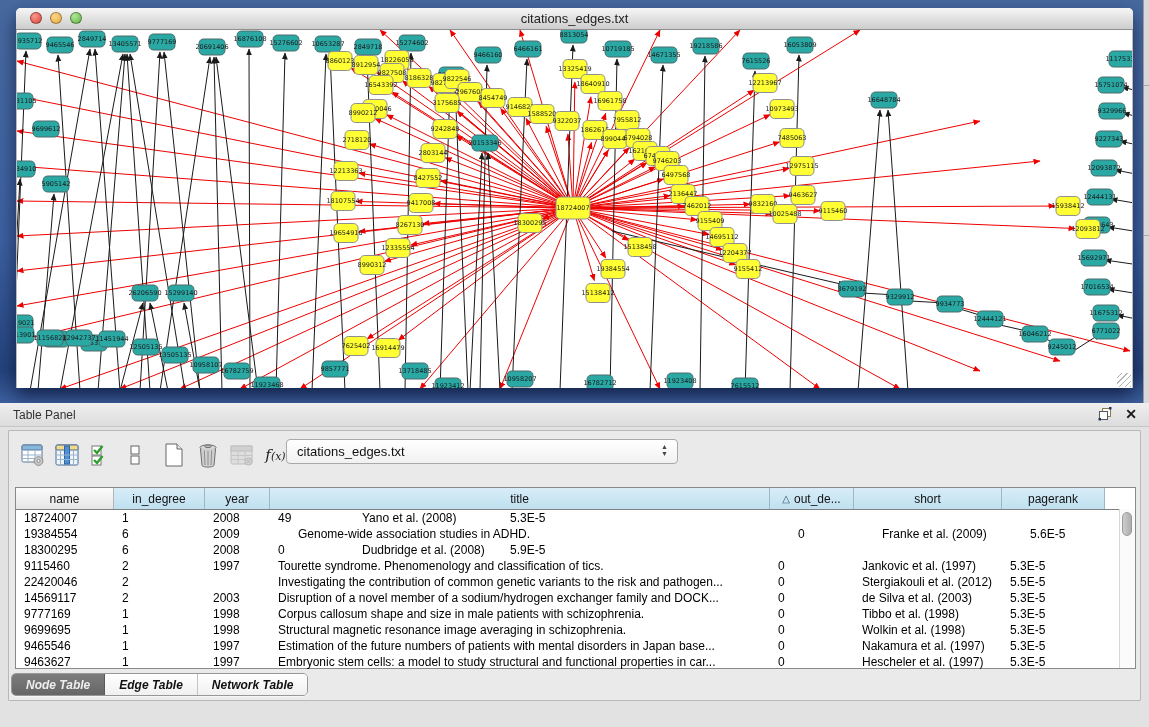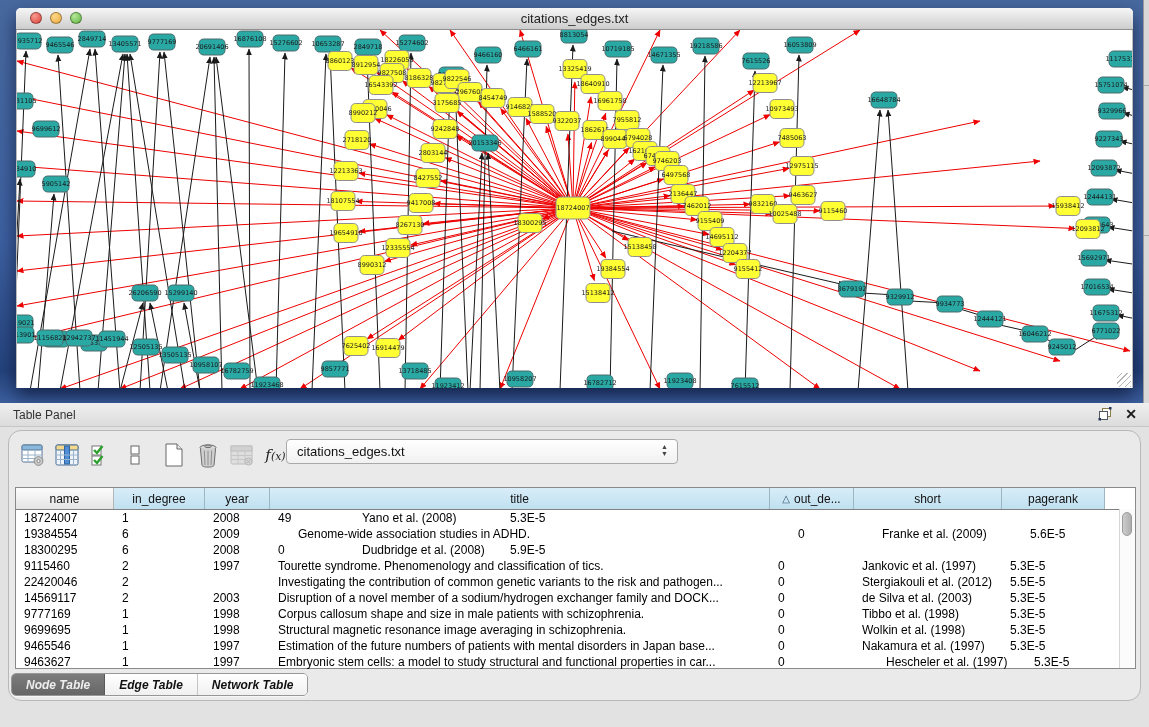--- a/index.html
+++ b/index.html
@@ -29,21 +29,21 @@
   
   .table-panel{position:absolute;left:0;top:403px;width:1149px;height:324px;background:#e2e2e2;}
   .panel-titlebar{position:absolute;left:0;top:0;width:100%;height:24px;
     background:linear-gradient(#efefef,#dcdcdc);border-bottom:1px solid #c6c6c6;box-sizing:border-box;}
   .panel-title{position:absolute;left:13px;top:5px;font-size:12px;color:#333;}
   .panel-tools{position:absolute;right:10px;top:3px;display:flex;align-items:center;gap:10px;}
   .float-btn,.close-btn{width:16px;height:16px;display:flex;align-items:center;justify-content:center;cursor:default;}
   .close-btn{font-size:14px;font-weight:bold;color:#1a1a1a;}
 
   .panel-content{position:absolute;left:8px;top:27px;width:1133px;height:271px;
-    background:#eaeaea;border:1px solid #b8b8b8;border-radius:13px;box-sizing:border-box;}
+    background:#eaeaea;border:1px solid #b8b8b8;border-radius:1px;box-sizing:border-box;}
 
   
   .toolbar{position:absolute;left:10px;top:9px;height:30px;display:flex;align-items:center;}
   .tool-btn{width:27px;height:27px;margin-right:7px;display:flex;align-items:center;justify-content:center;}
   .tool-btn.gap{margin-right:12px;}
   .fx-label{font-size:15px;color:#222;font-family:"DejaVu Serif",serif;font-style:italic;}
   .fx-label .paren{font-size:11px;}
   .table-selector{position:absolute;left:277px;top:8px;width:392px;height:25px;box-sizing:border-box;
     border:1px solid #a9a9a9;border-radius:4px;background:linear-gradient(#ffffff,#f1f1f1);
     font-size:13px;color:#111;display:flex;align-items:center;padding-left:10px;box-shadow:inset 0 1px 1px rgba(255,255,255,.8);}
@@ -960,21 +960,21 @@
               <div class="td" style="width: 84px;">0</div>
               <div class="td" style="width: 148px;">Nakamura et al. (1997)</div>
               <div class="td" style="width: 103px;">5.3E-5</div>
             </div>
             <div class="tr">
               <div class="td" style="width: 98px;">9463627</div>
               <div class="td" style="width: 91px;">1</div>
               <div class="td" style="width: 65px;">1997</div>
               <div class="td" style="width: 500px;">Embryonic stem cells: a model to study structural and functional properties in car...</div>
               <div class="td" style="width: 84px;">0</div>
-              <div class="td" style="width: 148px; margin-left: 24px;">Hescheler et al. (1997)</div>
+              <div class="td" style="width: 148px;">Hescheler et al. (1997)</div>
               <div class="td" style="width: 103px;">5.3E-5</div>
             </div>
           </div>
         <div class="vscroll">
           <div class="thumb"></div>
         </div>
       </div>
 
       <div class="tabs-row">
         <div class="segmented" id="tabs">

